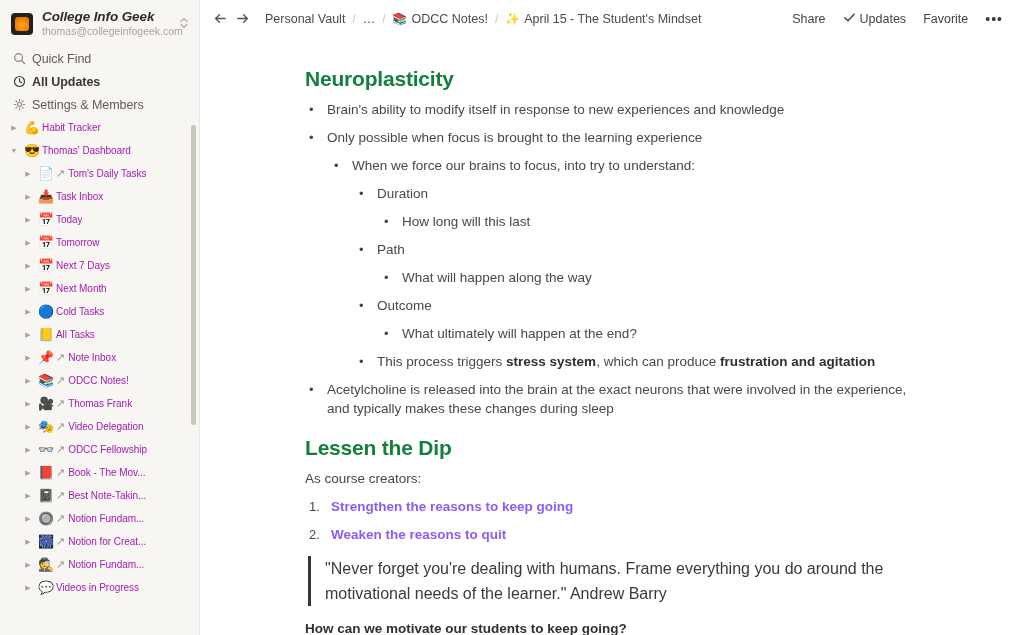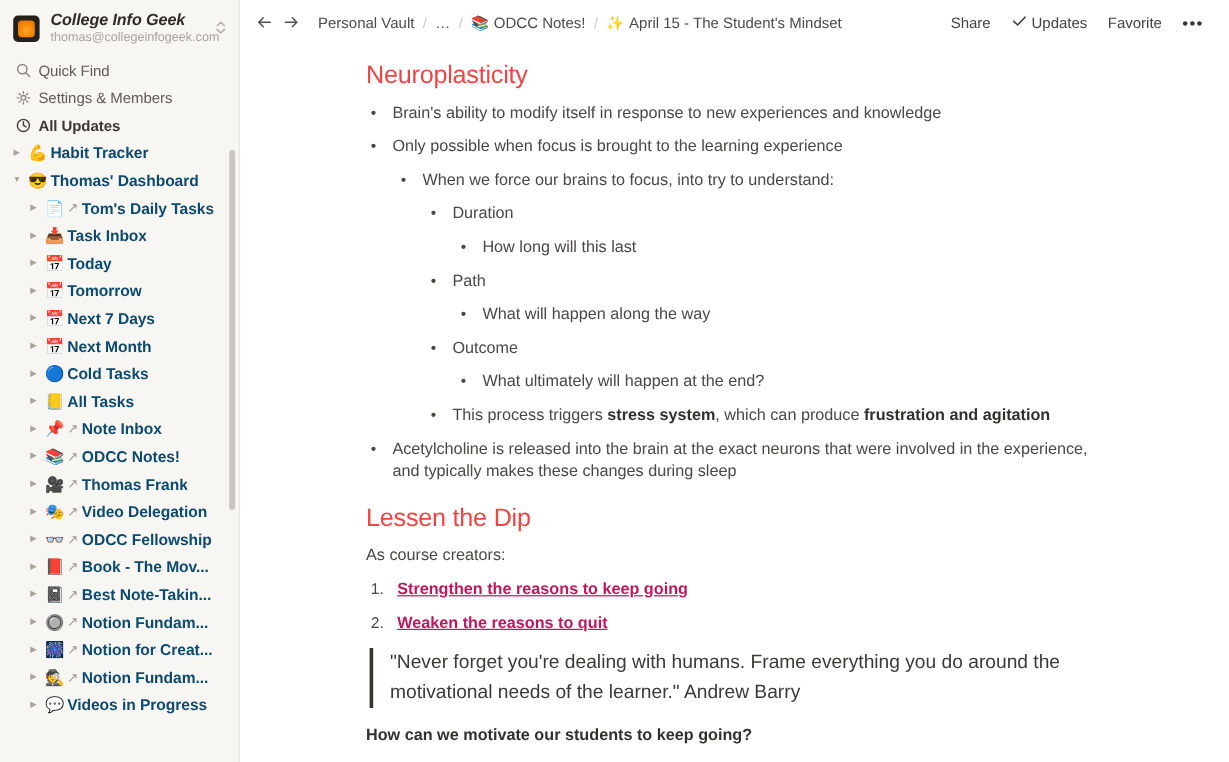--- a/index.html
+++ b/index.html
@@ -133,26 +133,25 @@
     filter: saturate(1.05);
   }
   .tarrow {
     font-size: 11px;
     color: #9d9views;
     color: #9c9views;
     color: #9b968f;
     margin-right: 3px;
   }
   .tlabel {
-    font-size: 13px;
-    color: #0c4a6e;
+    font-size: 10px;
+    color: #a21caf;
     letter-spacing: -0.05px;
     overflow: hidden;
     text-overflow: ellipsis;
-    font-weight: bold;
   }
   .lvl0 { padding-left: 6px; }
   .lvl1 { padding-left: 20px; }
 
   .sb-scroll {
     position: absolute;
     left: 191px;
     top: 125px;
     width: 5px;
     height: 300px;
@@ -217,24 +216,24 @@
 
   .page {
     padding: 14px 0 0 0;
     height: 598px;
     overflow: hidden;
   }
   .pw { padding-left: 105px; padding-right: 90px; max-width: 820px; }
 
   h1.doc-h {
     font-size: 21px;
-    font-weight: normal;
-    color: #ef4444;
+    font-weight: bold;
+    color: #15803d;
     letter-spacing: -0.2px;
-    margin: 0 0 9px 0;
+    margin: 16px 0 9px 0;
   }
   h1.doc-h.second { margin-top: 18px; margin-bottom: 9px; }
   .li {
     display: flex;
     font-size: 13.5px;
     line-height: 19px;
     color: #4b4742;
     margin-bottom: 9px;
   }
   .li .mk {
@@ -243,21 +242,21 @@
     color: #4b4742;
     font-size: 13px;
     padding-left: 4px;
   }
   .li .tx { flex: 1; }
   .li.d1 { margin-left: 0px; }
   .li.d2 { margin-left: 25px; }
   .li.d3 { margin-left: 50px; }
   .li.d4 { margin-left: 75px; }
   .nli .mk { font-size: 13px; color: #4b4742; flex: 0 0 26px; }
-  .nli .tx { font-weight: bold; color: #be185d; text-decoration: underline; }
+  .nli .tx { font-weight: bold; color: #8b5cf6; }
   b { font-weight: bold; color: #33302c; }
 
   .plain {
     font-size: 13.5px;
     line-height: 19px;
     color: #4b4742;
     margin-bottom: 9px;
   }
   .plain.bold { font-weight: bold; color: #33302c; }
 
@@ -296,35 +295,35 @@
         <span class="nav-ic">
           <svg width="13" height="13" viewBox="0 0 14 14" fill="none" stroke="#8b867e" stroke-width="1.3">
             <circle cx="6" cy="6" r="4.2"></circle>
               <line x1="9.2" y1="9.2" x2="12.6" y2="12.6" stroke-linecap="round"></line>
           </svg>
         </span>
         <span class="nav-lbl">Quick Find</span>
       </div>
       <div class="nav-row">
         <span class="nav-ic">
+          <svg width="13" height="13" viewBox="0 0 14 14" fill="none" stroke="#44403a" stroke-width="1.3">
+            <circle cx="7" cy="7" r="5.4"></circle>
+              <polyline points="7,3.8 7,7 9.3,8.3" stroke-linecap="round"></polyline>
+          </svg>
+        </span>
+        <span class="nav-lbl strong">All Updates</span>
+      </div>
+      <div class="nav-row">
+        <span class="nav-ic">
           <svg width="13" height="13" viewBox="0 0 14 14" fill="none" stroke="#8b867e" stroke-width="1.2">
             <circle cx="7" cy="7" r="2.1"></circle>
             <path d="M7 1.4v1.6M7 11v1.6M1.4 7h1.6M11 7h1.6M3.1 3.1l1.1 1.1M9.8 9.8l1.1 1.1M10.9 3.1L9.8 4.2M4.2 9.8L3.1 10.9" stroke-linecap="round"></path>
           </svg>
         </span>
         <span class="nav-lbl">Settings &amp; Members</span>
-      </div>
-      <div class="nav-row">
-        <span class="nav-ic">
-          <svg width="13" height="13" viewBox="0 0 14 14" fill="none" stroke="#44403a" stroke-width="1.3">
-            <circle cx="7" cy="7" r="5.4"></circle>
-              <polyline points="7,3.8 7,7 9.3,8.3" stroke-linecap="round"></polyline>
-          </svg>
-        </span>
-        <span class="nav-lbl strong">All Updates</span>
       </div>
     </div>
 
 
     <div class="tree" id="fav-tree">
         <div class="tree-row lvl0">
           <span class="tw">▶</span>
           <span class="temoji">💪</span>
           <span class="tlabel">Habit Tracker</span>
         </div>

